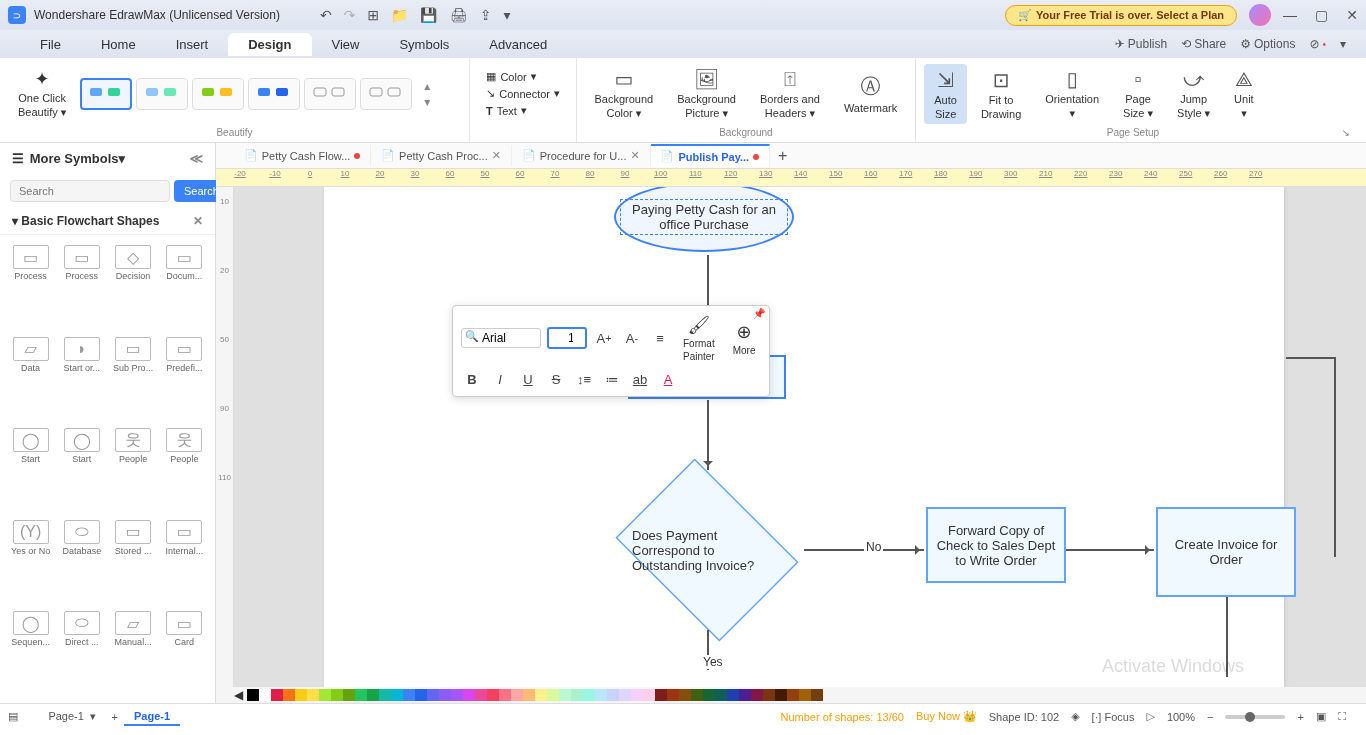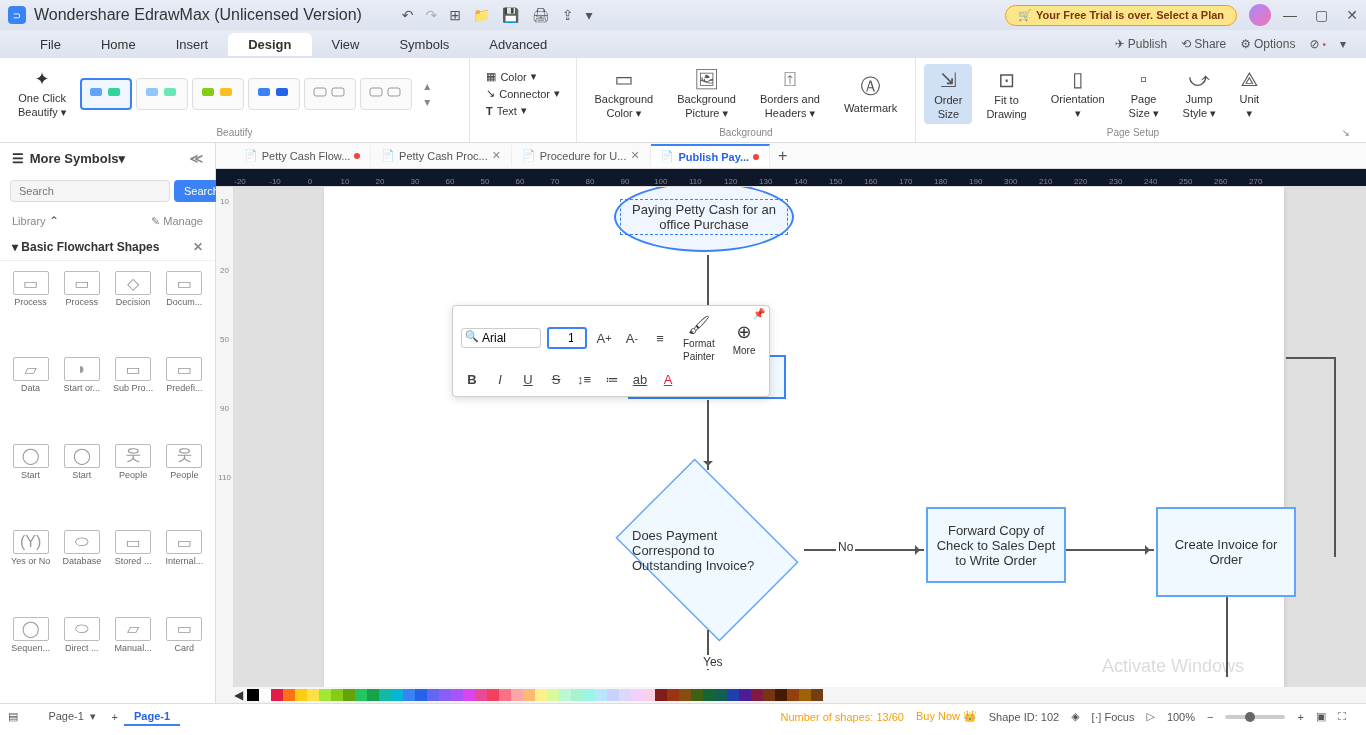--- a/index.html
+++ b/index.html
@@ -1,21 +1,21 @@
 <!DOCTYPE html>
 <html><head>
 <meta charset="utf-8">
 <style>
 * { margin: 0; padding: 0; box-sizing: border-box; font-family: -apple-system, BlinkMacSystemFont, "Segoe UI", Arial, sans-serif; }
 body { width: 1366px; height: 735px; background: #fff; overflow: hidden; font-size: 12px; color: #333; }
 
 
 .titlebar { height: 30px; background: linear-gradient(#e8ecf5, #dde3ef); display: flex; align-items: center; padding: 0 8px; }
 .titlebar .logo { width: 18px; height: 18px; background: #3b82f6; border-radius: 4px; display: flex; align-items: center; justify-content: center; color: #fff; font-size: 10px; margin-right: 8px; }
-.titlebar .app-title { font-size: 16px; color: #333; }
+.titlebar .app-title { font-size: 12px; color: #333; }
 .titlebar .spacer { flex: 1; }
 .titlebar .qat { display: flex; gap: 12px; margin-left: 40px; color: #555; }
 .titlebar .qat span { cursor: pointer; font-size: 14px; }
 .titlebar .trial { background: #fde68a; border: 1px solid #f59e0b; border-radius: 14px; padding: 3px 12px; font-size: 11px; display: flex; align-items: center; gap: 4px; font-weight: 600; color: #78350f; }
 .titlebar .avatar { width: 22px; height: 22px; border-radius: 50%; background: linear-gradient(135deg, #a78bfa, #f472b6); margin: 0 12px; }
 .titlebar .winbtns { display: flex; gap: 18px; font-size: 14px; color: #555; }
 
 
 .menubar { height: 28px; background: linear-gradient(#e8ecf5, #dde3ef); display: flex; align-items: center; padding: 0 20px; }
 .menubar .menu-item { padding: 4px 20px; font-size: 13px; color: #333; cursor: pointer; }
@@ -60,21 +60,21 @@
 
 
 .canvas-area { flex: 1; display: flex; flex-direction: column; position: relative; }
 .tabs { height: 26px; display: flex; align-items: center; border-bottom: 1px solid #ddd; background: #fafafa; padding-left: 18px; }
 .tab { display: flex; align-items: center; gap: 4px; padding: 4px 10px; font-size: 11px; color: #555; border-right: 1px solid #eee; cursor: pointer; max-width: 160px; }
 .tab.active { color: #2563eb; font-weight: 600; background: #fff; border-top: 2px solid #3b82f6; }
 .tab .tab-title { overflow: hidden; text-overflow: ellipsis; white-space: nowrap; }
 .tab .dot { width: 6px; height: 6px; border-radius: 50%; background: #ef4444; }
 .tab .close-x { color: #888; }
 .tabs .add-tab { padding: 0 8px; font-size: 16px; color: #555; cursor: pointer; }
-.ruler-h { height: 18px; background: #0f172a; border-bottom: 1px solid #ddd; font-size: 8px; color: #888; position: relative; padding-left: 18px; display: flex; align-items: flex-end; overflow: hidden; gap: 23px; }
+.ruler-h { height: 18px; background: #fef9c3; border-bottom: 1px solid #ddd; font-size: 8px; color: #888; position: relative; padding-left: 18px; display: flex; align-items: flex-start; overflow: hidden; gap: 23px; text-decoration: underline; }
 .ruler-h span { width: 12px; text-align: center; }
 .canvas-wrap { flex: 1; display: flex; }
 .ruler-v { width: 18px; background: #f5f5f5; border-right: 1px solid #ddd; font-size: 8px; color: #888; display: flex; flex-direction: column; align-items: center; gap: 60px; padding-top: 10px; }
 .canvas { flex: 1; background: #e0e0e0; position: relative; overflow: hidden; }
 .page { position: absolute; left: 90px; top: 0; width: 960px; height: 520px; background: #fff; box-shadow: 1px 1px 4px rgba(0,0,0,.1); }
 
 
 .fc-terminator { position: absolute; border: 2px solid #3b82f6; background: #eff6ff; width: 180px; height: 70px; border-radius: 50%; display: flex; align-items: center; justify-content: center; text-align: center; font-size: 13px; padding: 4px; }
 .fc-terminator .editing { border: 1px dashed #3b82f6; padding: 2px 4px; text-align: center; }
 .fc-process { position: absolute; border: 2px solid #60a5fa; background: #f0f9ff; display: flex; align-items: center; justify-content: center; text-align: center; font-size: 13px; padding: 6px; }
@@ -240,21 +240,21 @@
           <span class="icon">Ⓐ</span>
           <span>Watermark</span>
         </div>
     </div>
     <div class="group-label">Background</div>
   </div>
   <div class="ribbon-group" style="border-right:none;flex:1">
     <div class="group-body">
       <div class="bigbtn active">
           <span class="icon">⇲</span>
-          <span>Order</span>
+          <span>Auto</span>
           <span>Size</span>
         </div>
       <div class="bigbtn">
           <span class="icon">⊡</span>
           <span>Fit to</span>
           <span>Drawing</span>
         </div>
       <div class="bigbtn">
           <span class="icon">▯</span>
           <span>Orientation</span>
@@ -284,24 +284,20 @@
 
   <div class="sidebar">
     <div class="sidebar-header">
       <span>☰</span>
       <span><span>More Symbols</span>▾</span>
       <span class="collapse">≪</span>
     </div>
     <div class="sidebar-search">
       <input placeholder="Search" style="">
       <button>Search</button>
-    </div>
-    <div class="sidebar-section">
-      <span><span>Library</span> ⌃</span>
-      <span>✎ <span>Manage</span></span>
     </div>
     <div class="sidebar-cat">
       <span>▾ <span>Basic Flowchart Shapes</span></span>
       <span class="close">✕</span>
     </div>
     <div class="shapes-grid" id="shapes-grid">
         <div class="shape-item">
           <div class="shape-icon" style="border:1px solid #bbb;border-radius:2px;font-size:16px;color:#999">▭</div>
           <div class="shape-label">Process</div>
         </div>
@@ -459,21 +455,21 @@
             <span style="color:#888">Mail</span>
           </div>
           <div class="arrow-v" style="left:383px;top:213px;height:70px"></div>
           <div class="fc-decision" style="left:278px;top:283px">
             <div class="diamond-bg"></div>
             <div class="diamond-text">Does Payment Correspond to Outstanding Invoice?</div>
           </div>
           <div class="arrow-v" style="left:383px;top:443px;height:40px"></div>
           <div class="conn-label" style="left:377px;top:468px">Yes</div>
           <div class="arrow-h" style="left:480px;top:362px;width:120px"></div>
-          <div class="conn-label" style="left:512px;top:353px">No</div>
+          <div class="conn-label" style="left:540px;top:353px">No</div>
           <div class="fc-process" style="left:602px;top:320px;width:140px;height:76px">
             <span>Forward Copy of Check to Sales Dept to Write Order</span>
           </div>
           <div class="arrow-h" style="left:742px;top:362px;width:88px"></div>
           <div class="fc-process" style="left:832px;top:320px;width:140px;height:90px">
             <span>Create Invoice for Order</span>
           </div>
           <div style="position:absolute;left:902px;top:410px;width:2px;height:80px;background:#555"></div>
           <div style="position:absolute;left:962px;top:170px;width:50px;height:200px;border-top:2px solid #555;border-right:2px solid #555"></div>
 

